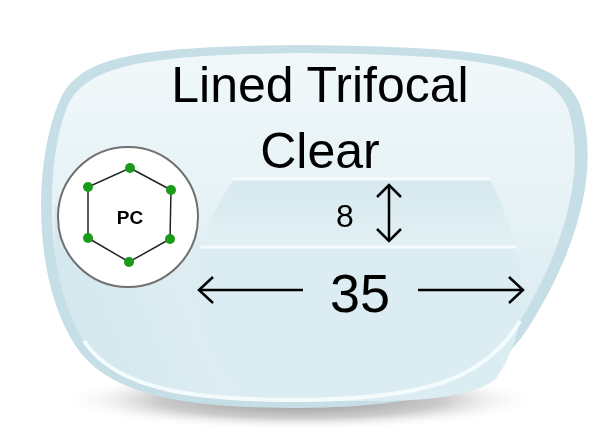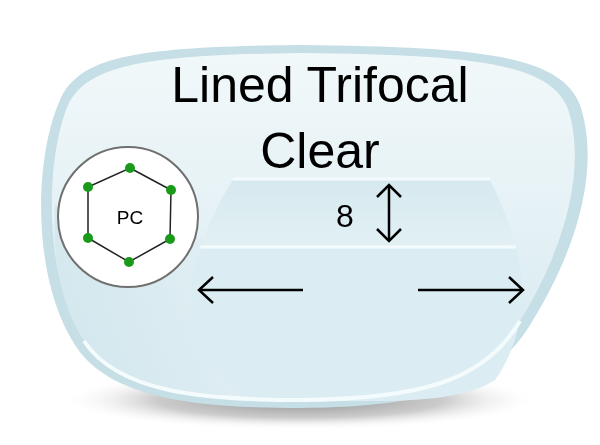--- a/index.html
+++ b/index.html
@@ -4,21 +4,21 @@
   <style>
     html, body { margin: 0; padding: 0; background: #ffffff; }
     body { width: 600px; height: 445px; overflow: hidden; position: relative; font-family: "Liberation Sans", sans-serif; }
     #stage { position: absolute; left: 0; top: 5px; width: 600px; height: 445px; }
     .txt { position: absolute; color: #000; white-space: nowrap; text-align: center; }
     #title1 { left: 0; width: 640px; top: 52px; font-size: 50px; line-height: 56px; }
     #title2 { left: 0; width: 640px; top: 118px; font-size: 50px; line-height: 56px; }
     #seg { left: 320px; width: 50px; top: 191px; font-size: 32px; line-height: 40px; }
     #width { left: 300px; width: 120px; top: 258px; font-size: 54px; line-height: 60px; }
     #unit { left: 300px; width: 120px; top: 310px; font-size: 30px; line-height: 36px; }
-    #badge-label { left: 100px; width: 60px; top: 201px; font-size: 19px; line-height: 24px; }
+    #badge-label { left: 100px; width: 60px; top: 201px; font-size: 19px; line-height: 24px; font-weight: bold; }
   </style>
 </head>
 <body>
 
 <div id="stage">
   <svg width="600" height="445" viewBox="0 0 600 445">
     <defs>
       <radialGradient id="shadowGrad" cx="0.5" cy="0.5" r="0.5">
         <stop offset="0" stop-color="#777" stop-opacity="0.85"></stop>
         <stop offset="0.6" stop-color="#999" stop-opacity="0.5"></stop>
@@ -79,13 +79,14 @@
         <circle cx="88" cy="233" r="5"></circle>
         <circle cx="88" cy="182" r="5"></circle>
       </g>
     </g>
   </svg>
 
   <div id="title1" class="txt">Lined Trifocal</div>
   <div id="title2" class="txt">Clear</div>
   <div id="badge-label" class="txt">PC</div>
   <div id="seg" class="txt">8</div>
+  <div id="width" class="txt">35</div>
 </div>
 
 </body></html>

